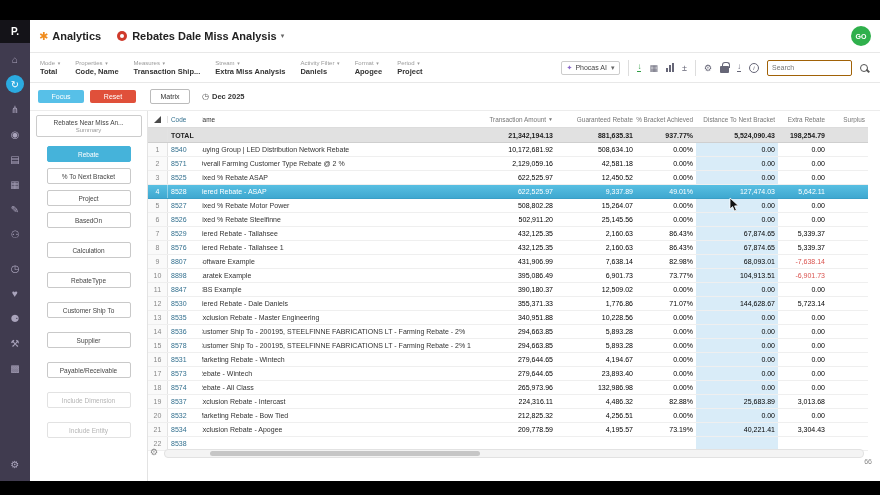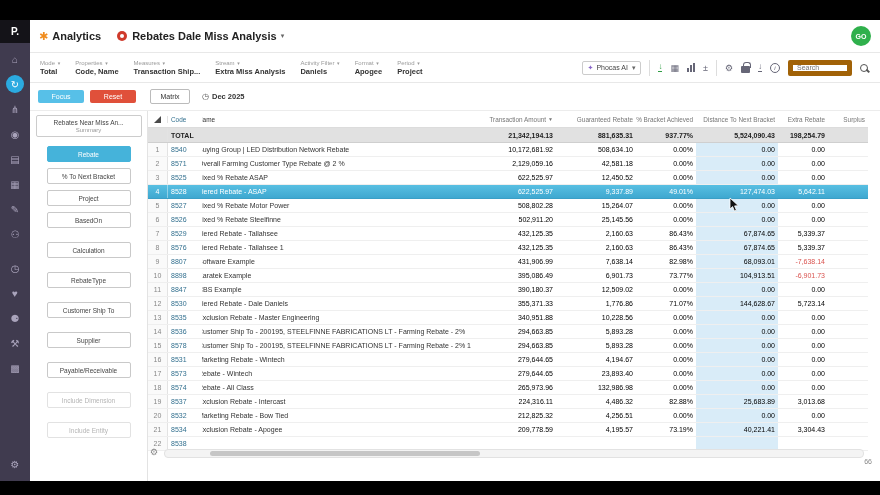--- a/index.html
+++ b/index.html
@@ -43,21 +43,21 @@
   .vsep { width:1px; height:16px; background:#ddd; }
   .tool-icon { font-size:9px; color:#667; cursor:pointer; line-height:10px; }
   .tool-icon.green { color:#2f9e44; }
   .dl-style { border-bottom:1.5px solid currentColor; font-size:8px; line-height:8px; }
   .chart-icon { display:flex; align-items:flex-end; gap:1px; height:9px; cursor:pointer; }
   .chart-icon i { display:block; width:2px; background:#667; }
   .chart-icon i:nth-child(1){ height:4px; } .chart-icon i:nth-child(2){ height:7px; } .chart-icon i:nth-child(3){ height:9px; }
   .lock-icon { width:9px; height:7px; background:#667; border-radius:1px; position:relative; margin-top:4px; cursor:pointer; }
   .lock-icon::before { content:''; position:absolute; top:-4px; left:1.5px; width:6px; height:5px; border:1.5px solid #667; border-bottom:none; border-radius:3px 3px 0 0; }
   .info-icon { width:10px; height:10px; border:1px solid #667; border-radius:50%; font-size:6px; font-style:italic; color:#667; display:flex; align-items:center; justify-content:center; cursor:pointer; }
-  .search-box { width:64px; height:16px; border:5px solid #a16207; border-radius:2px; font-size:7px; padding:0 4px; color:#333; outline:none; font-family:inherit;text-decoration:underline; }
+  .search-box { width:85px; height:16px; border:1px solid #a16207; border-radius:2px; font-size:7px; padding:0 4px; color:#333; outline:none; font-family:inherit;text-decoration:underline; }
   .search-glass { width:8px; height:8px; border:1.5px solid #555; border-radius:50%; position:relative; cursor:pointer; margin-right:2px; }
   .search-glass::after { content:''; position:absolute; width:4px; height:1.5px; background:#555; transform:rotate(45deg); right:-3px; bottom:-1px; }
 
   
   .actionbar { position:absolute; left:30px; top:63px; width:850px; height:28px; border-bottom:1px solid #ececec; display:flex; align-items:center; padding:0 8px; background:#fff; }
   .btn { font-size:7px; border-radius:2px; padding:3px 0; width:46px; text-align:center; cursor:pointer; border:none; font-family:inherit; }
   .btn-focus { background:#57c0e8; color:#fff; margin-right:6px; }
   .btn-reset { background:#e0503a; color:#fff; }
   .btn-matrix { background:#fff; border:1px solid #bbb; color:#333; margin-left:14px; width:40px; }
   .period { display:flex; align-items:center; gap:3px; font-size:7.5px; font-weight:bold; color:#333; margin-left:12px; cursor:pointer; }

